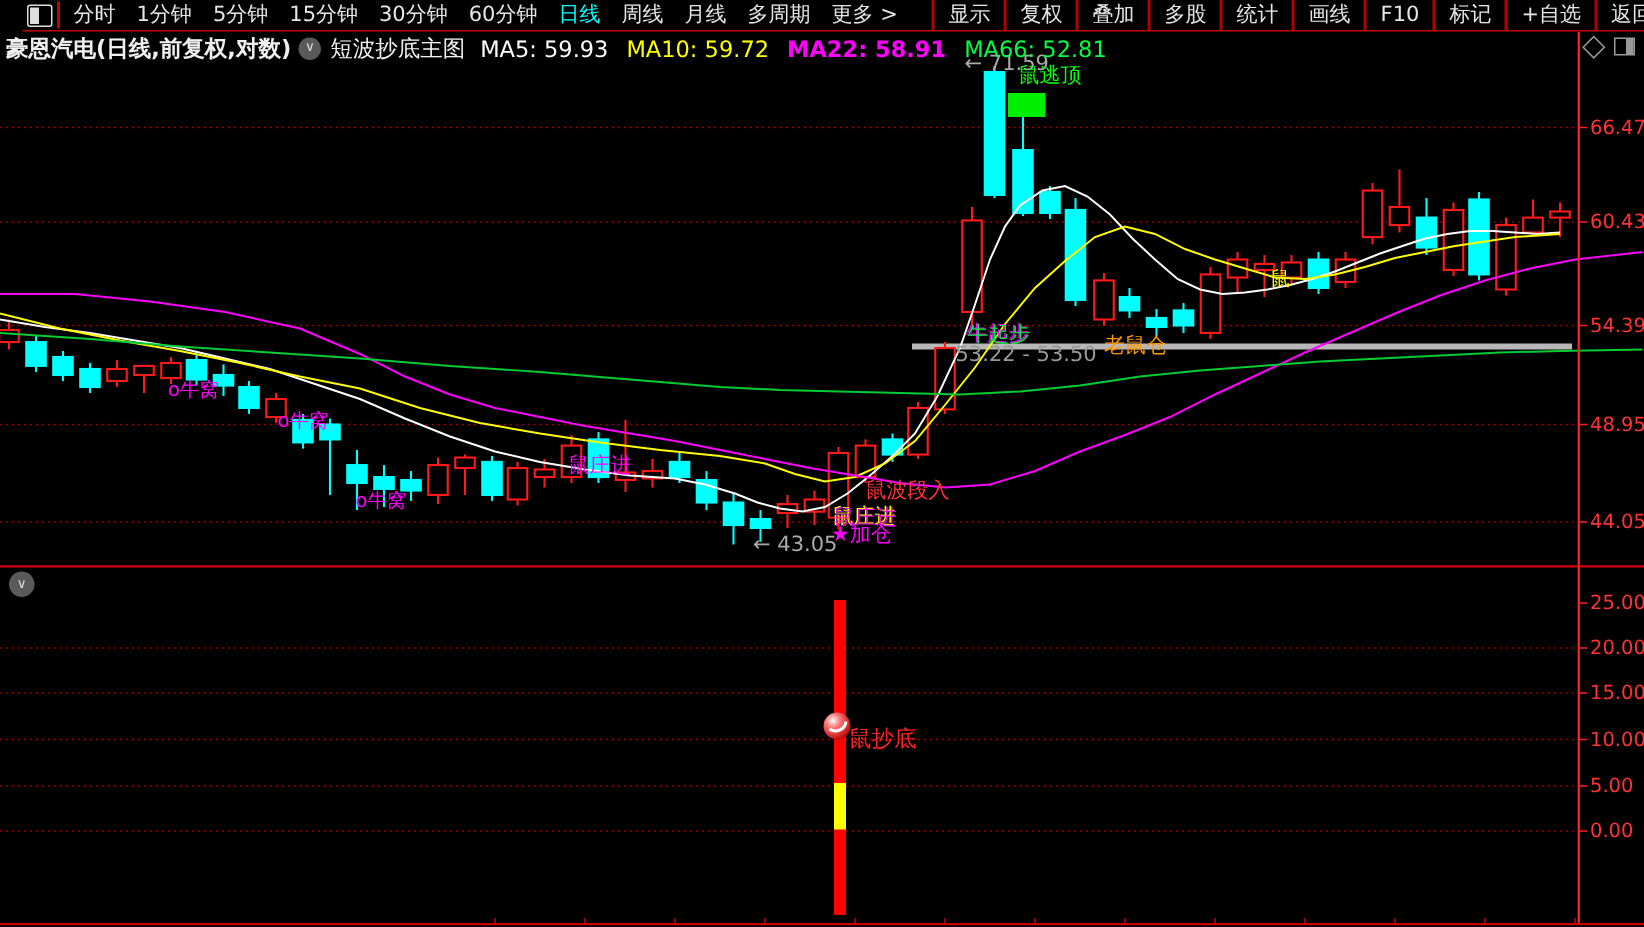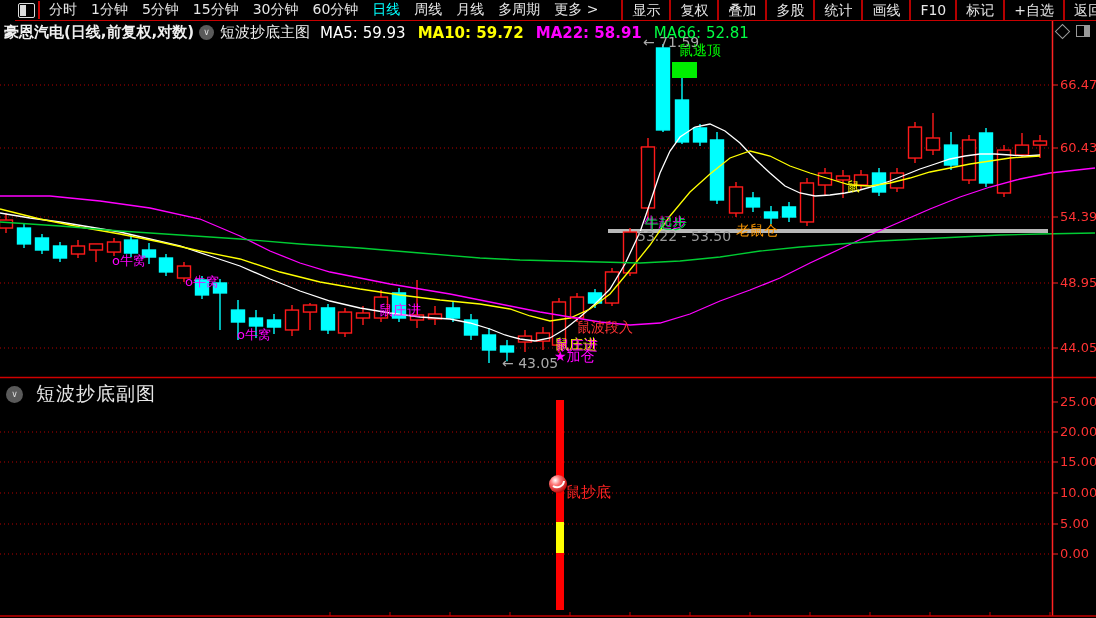--- a/index.html
+++ b/index.html
@@ -68,32 +68,31 @@
         <span class="item">标记</span>
         <span class="item">+自选</span>
         <span class="item">返回</span>
       </nav>
   </div>
 
   <div class="title-row">
     <span class="stock-title">豪恩汽电(日线,前复权,对数)</span>
     <span class="circle-icon">∨</span>
     <span class="ind-name">短波抄底主图</span>
-    <span id="ma-labels"><span style="color: rgb(255, 255, 255);">MA5: 59.93</span><span style="color: rgb(255, 255, 0); font-weight: bold;">MA10: 59.72</span><span style="color: rgb(255, 0, 255); font-weight: bold;">MA22: 58.91</span><span style="color: rgb(0, 255, 68); text-align: center;">MA66: 52.81</span></span>
+    <span id="ma-labels"><span style="color: rgb(255, 255, 255);">MA5: 59.93</span><span style="color: rgb(255, 255, 0);">MA10: 59.72</span><span style="color: rgb(255, 0, 255); font-weight: bold;">MA22: 58.91</span><span style="color: rgb(0, 255, 68); text-align: center;">MA66: 52.81</span></span>
   </div>
   <div class="row2-icons">
     <div class="dia"></div>
     <div class="pane-ico">
         <span></span>
       </div>
   </div>
 
   <div class="panel2-header">
     <span class="circle-icon">∨</span>
-    <span class="panel2-title">短波抄底副图</span>
   </div>
 
   <svg id="chart" width="1096" height="618" viewBox="0 0 1096 618">
       <g>
         <line x1="0" y1="85" x2="1052" y2="85" stroke="#b40000" stroke-width="1" stroke-dasharray="1 3"></line>
         <line x1="1052" y1="85" x2="1058" y2="85" stroke="#ff2222" stroke-width="1"></line>
         <text x="1060" y="89" fill="#ff3333" font-size="13">66.47</text>
         <line x1="0" y1="148" x2="1052" y2="148" stroke="#b40000" stroke-width="1" stroke-dasharray="1 3"></line>
         <line x1="1052" y1="148" x2="1058" y2="148" stroke="#ff2222" stroke-width="1"></line>
         <text x="1060" y="152" fill="#ff3333" font-size="13">60.43</text>

